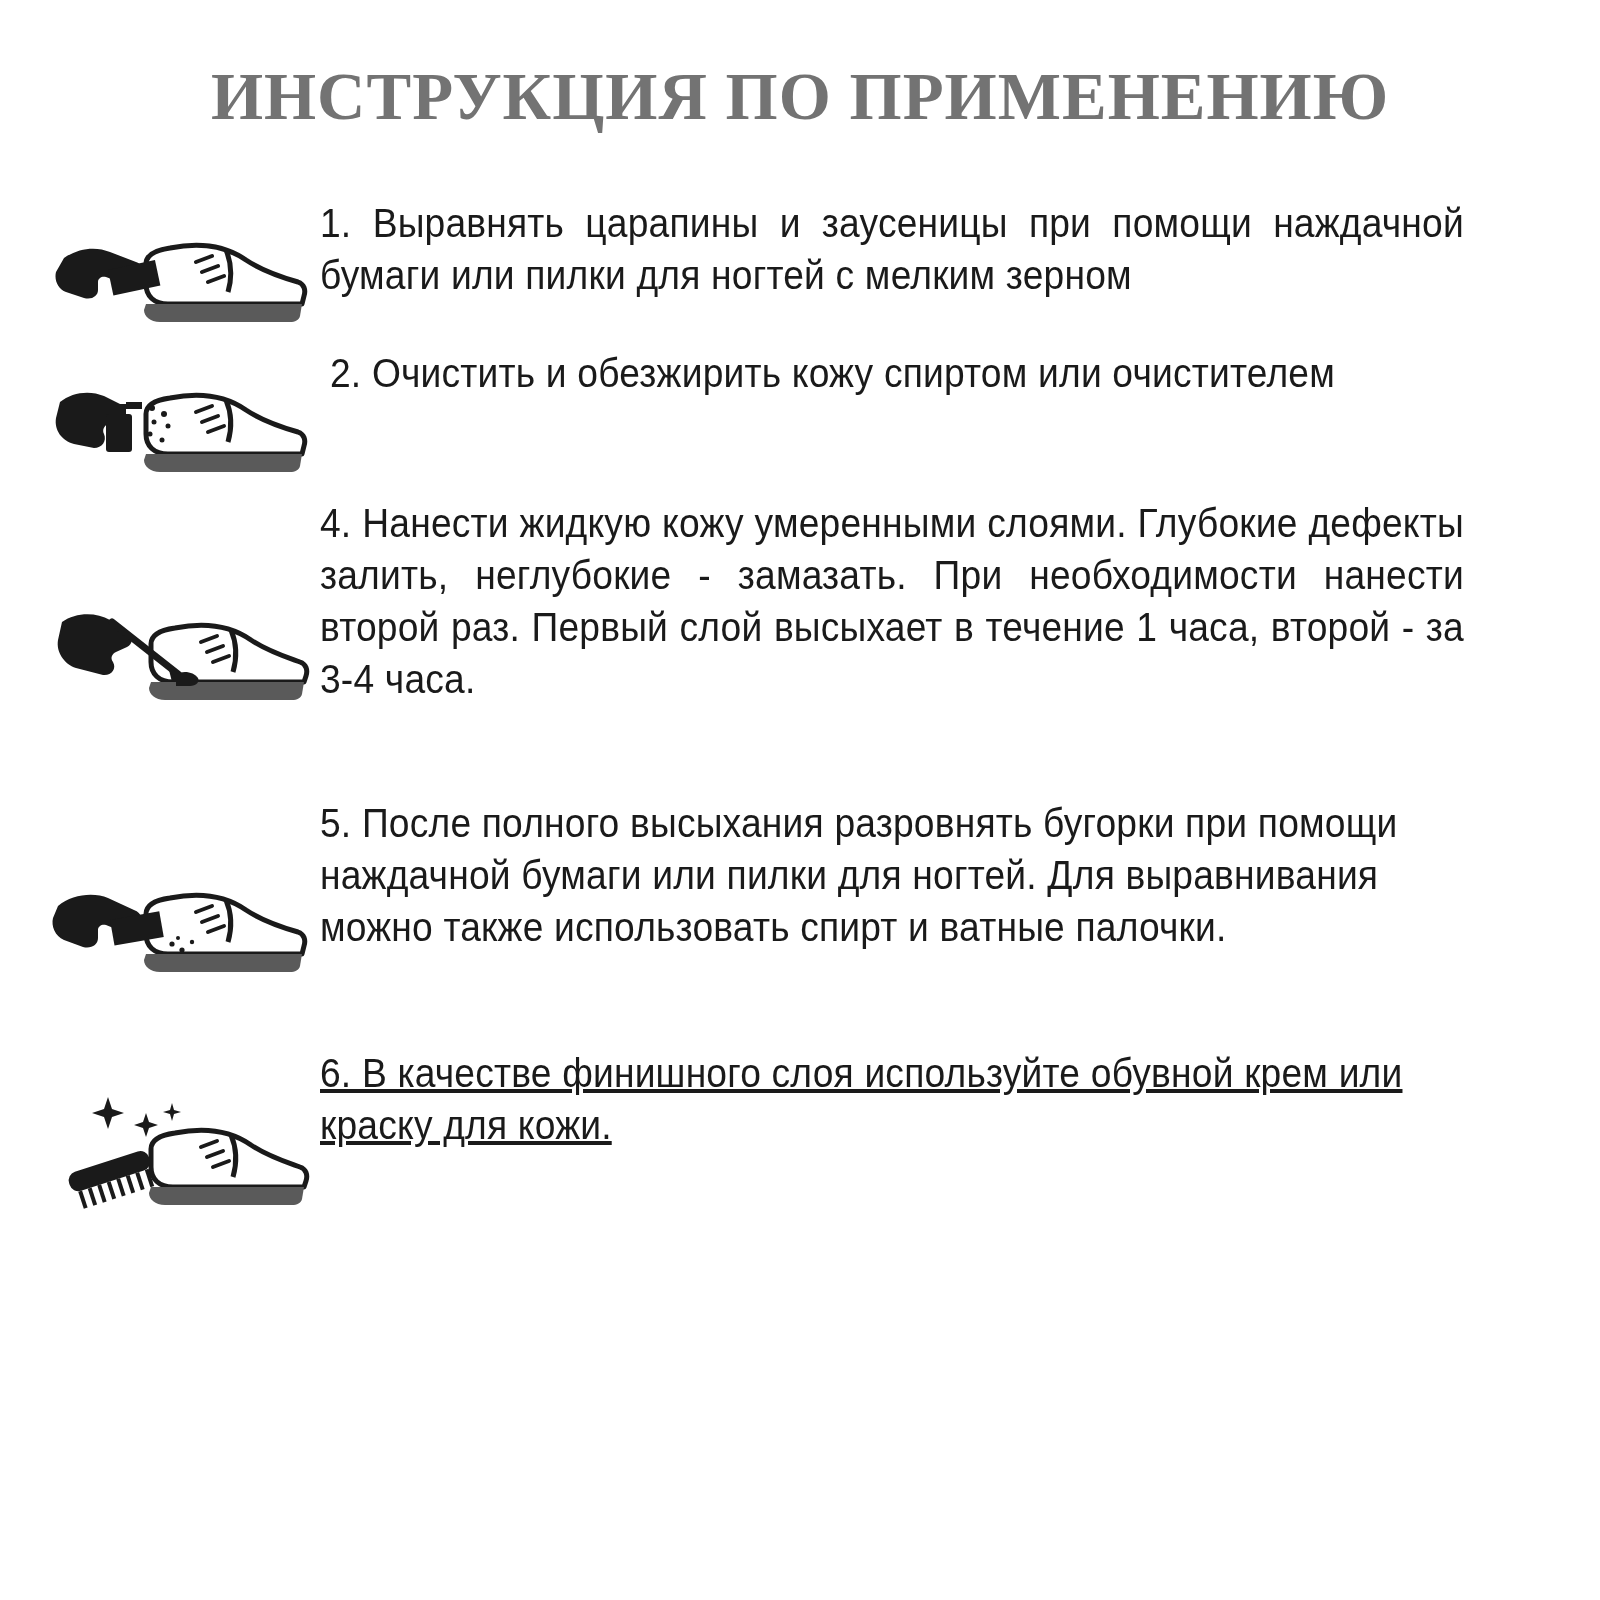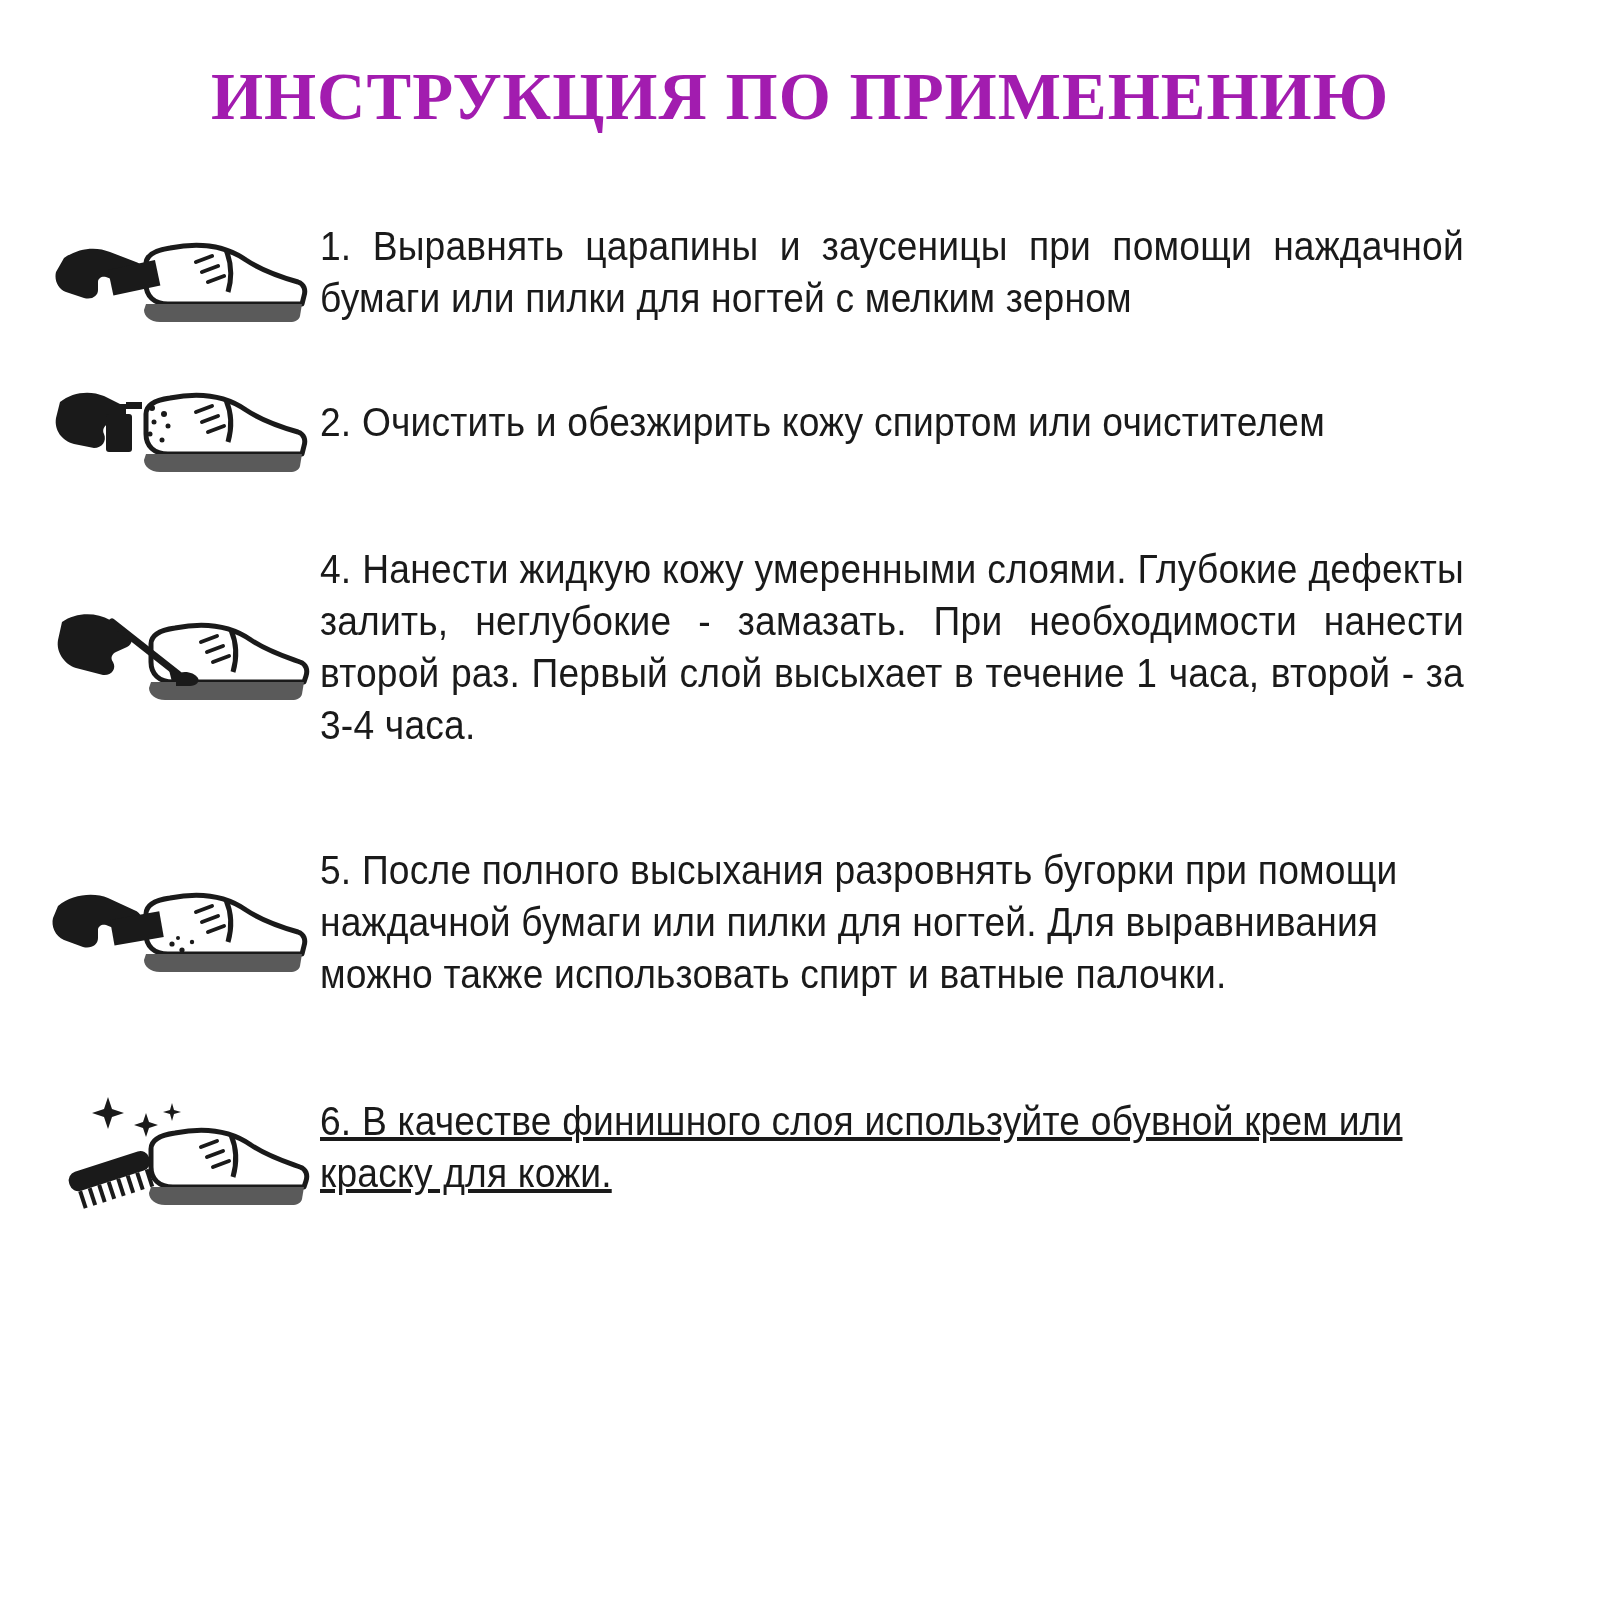--- a/index.html
+++ b/index.html
@@ -20,30 +20,29 @@
     box-sizing: border-box;
     padding: 58px 40px 0 40px;
     position: relative;
   }
   .title {
     text-align: center;
     font-family: "Liberation Serif", serif;
     font-weight: 700;
     font-size: 67px;
     letter-spacing: 1px;
-    color: #a21caf;
+    color: #737373;
     margin: 0 0 62px 0;
     white-space: nowrap;
   }
   .steps {
     display: block;
   }
   .step {
     display: flex;
-    align-items: center;
     width: 100%;
     box-sizing: border-box;
   }
   .step-icon {
     width: 280px;
     min-width: 280px;
     display: flex;
     align-items: center;
     justify-content: center;
   }
@@ -56,21 +55,21 @@
     letter-spacing: 0.2px;
     font-stretch: condensed;
     transform: scaleX(0.93);
     transform-origin: left center;
     padding-right: 10px;
   }
   .just { text-align: justify; }
 
   
   .s1 { height: 150px; }
-  .s2 { height: 150px; }
+  .s2 { height: 150px; gap: 10px; }
   .s3 { height: 220px; }
   .s4 { height: 300px; }
   .s5 { height: 250px; }
   .s6 { height: 200px; text-decoration: underline; }
 
   svg { display: block; }
 </style>
 </head>
 <body>
 

